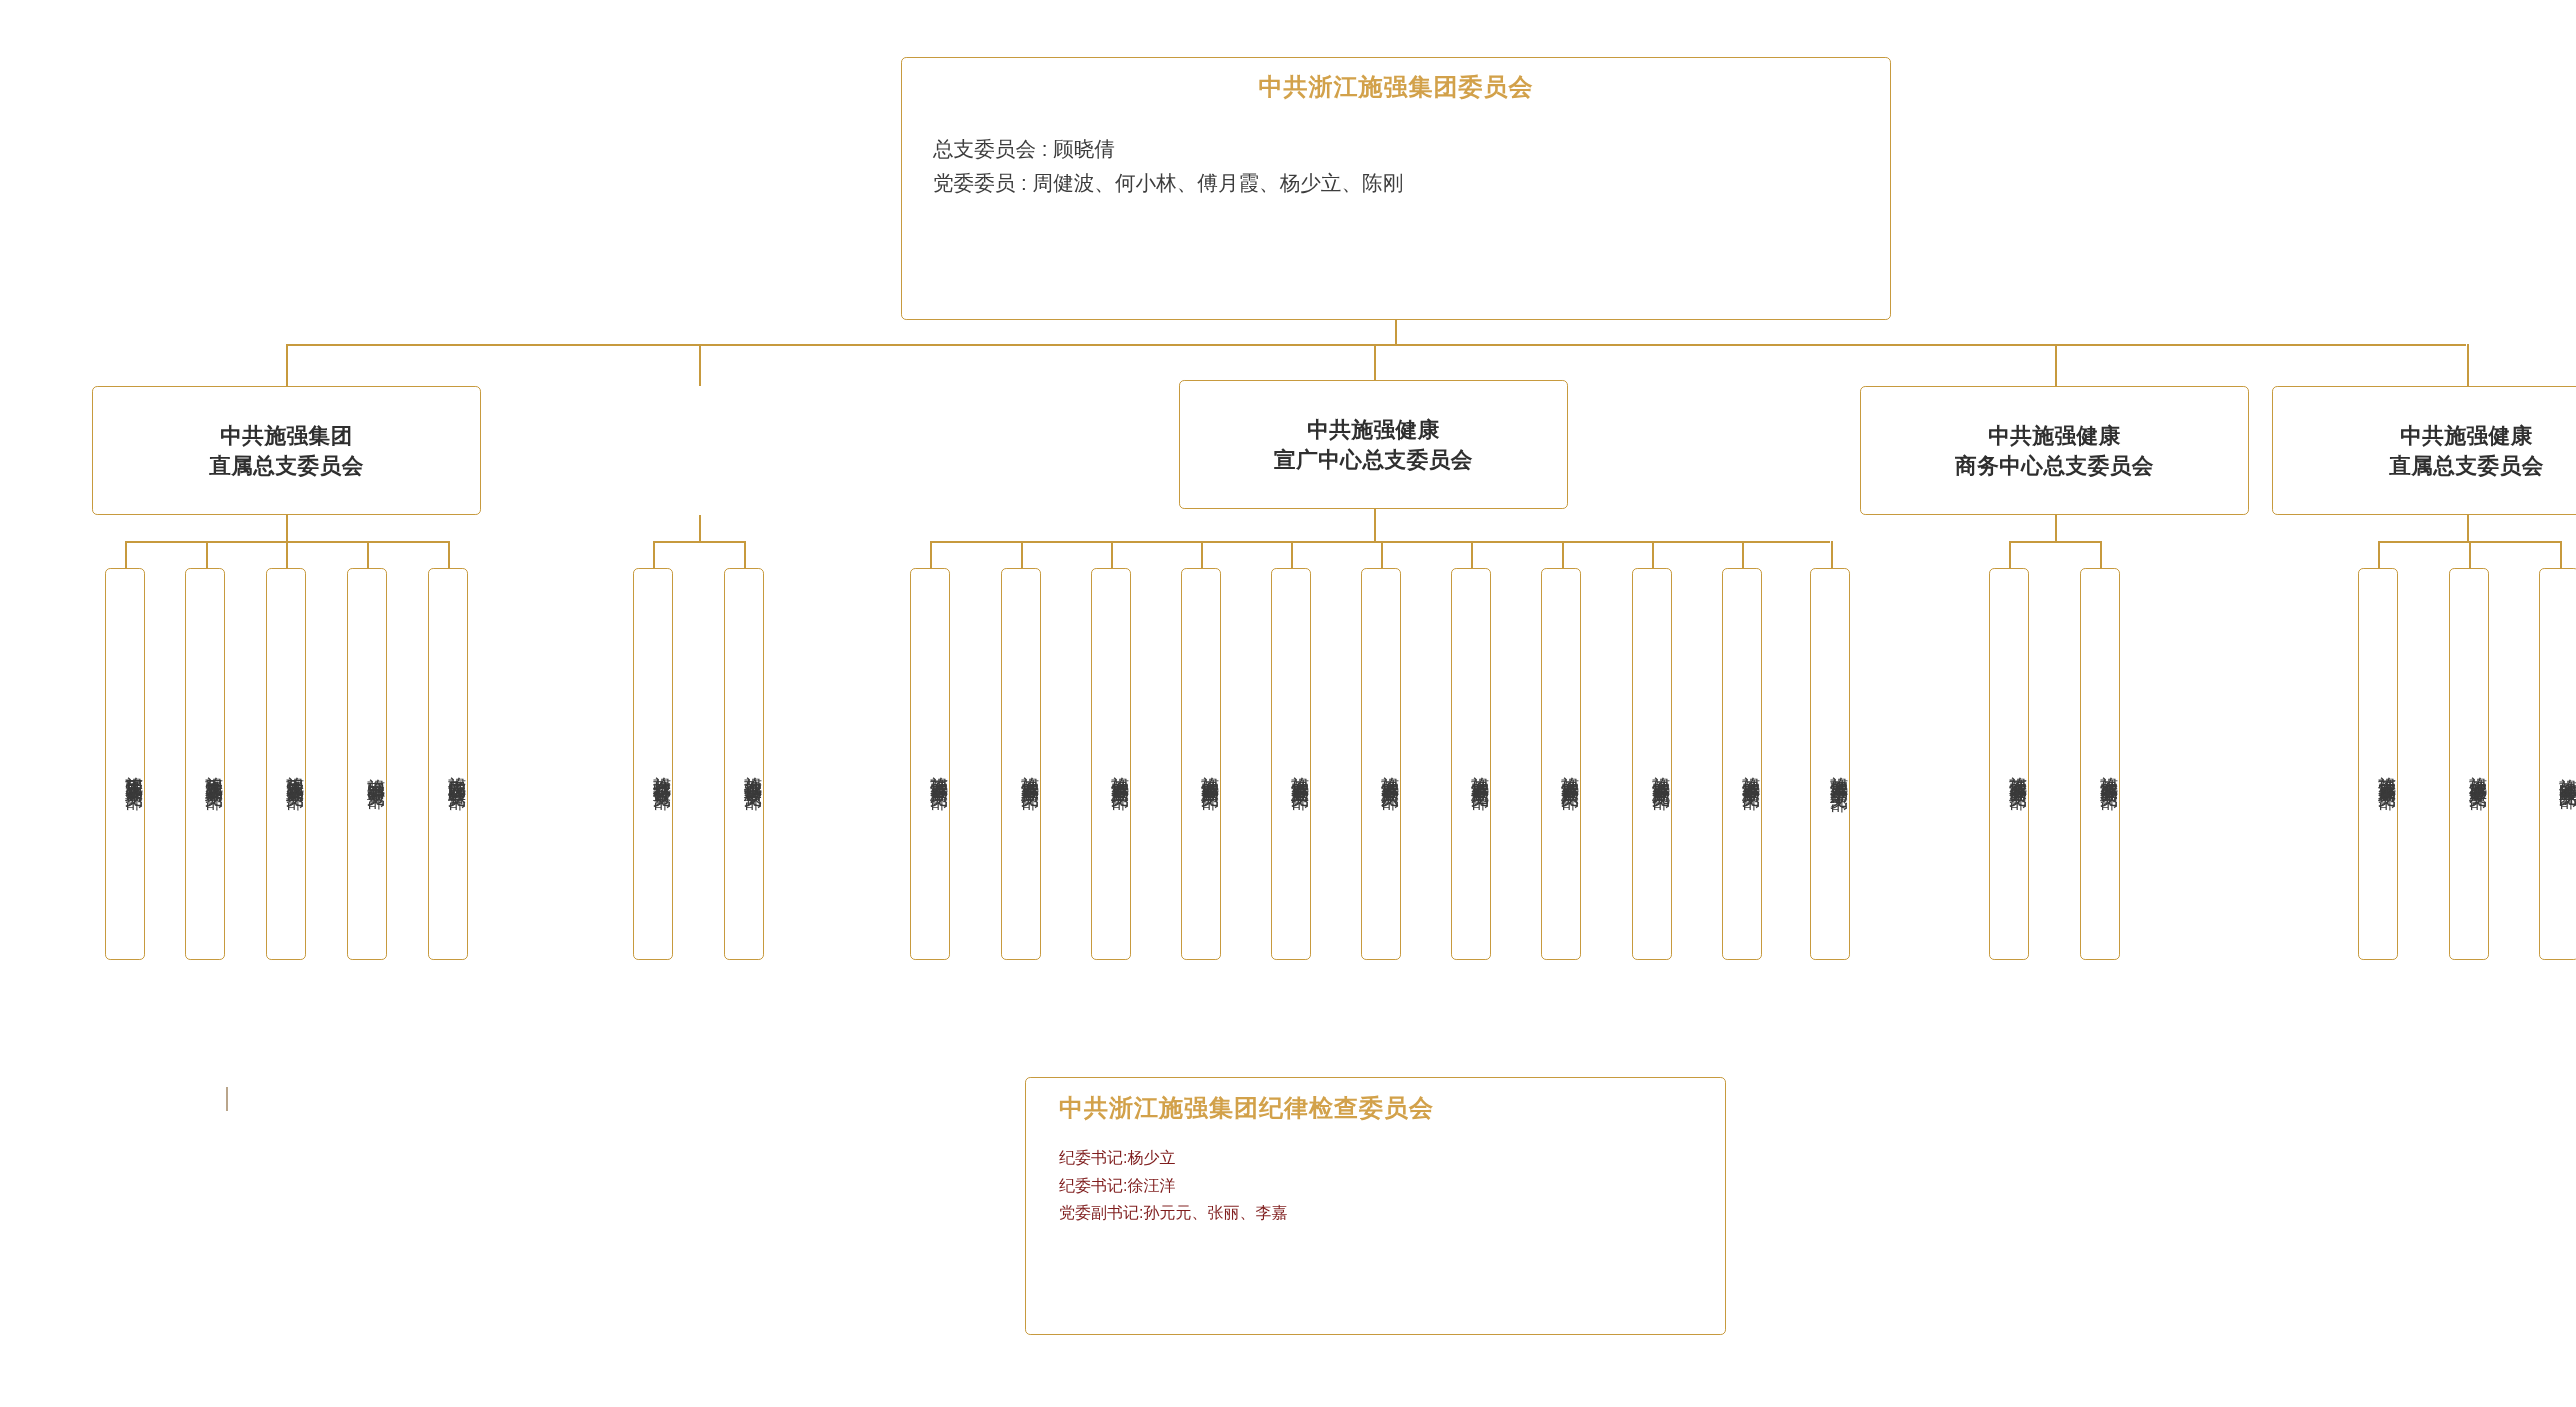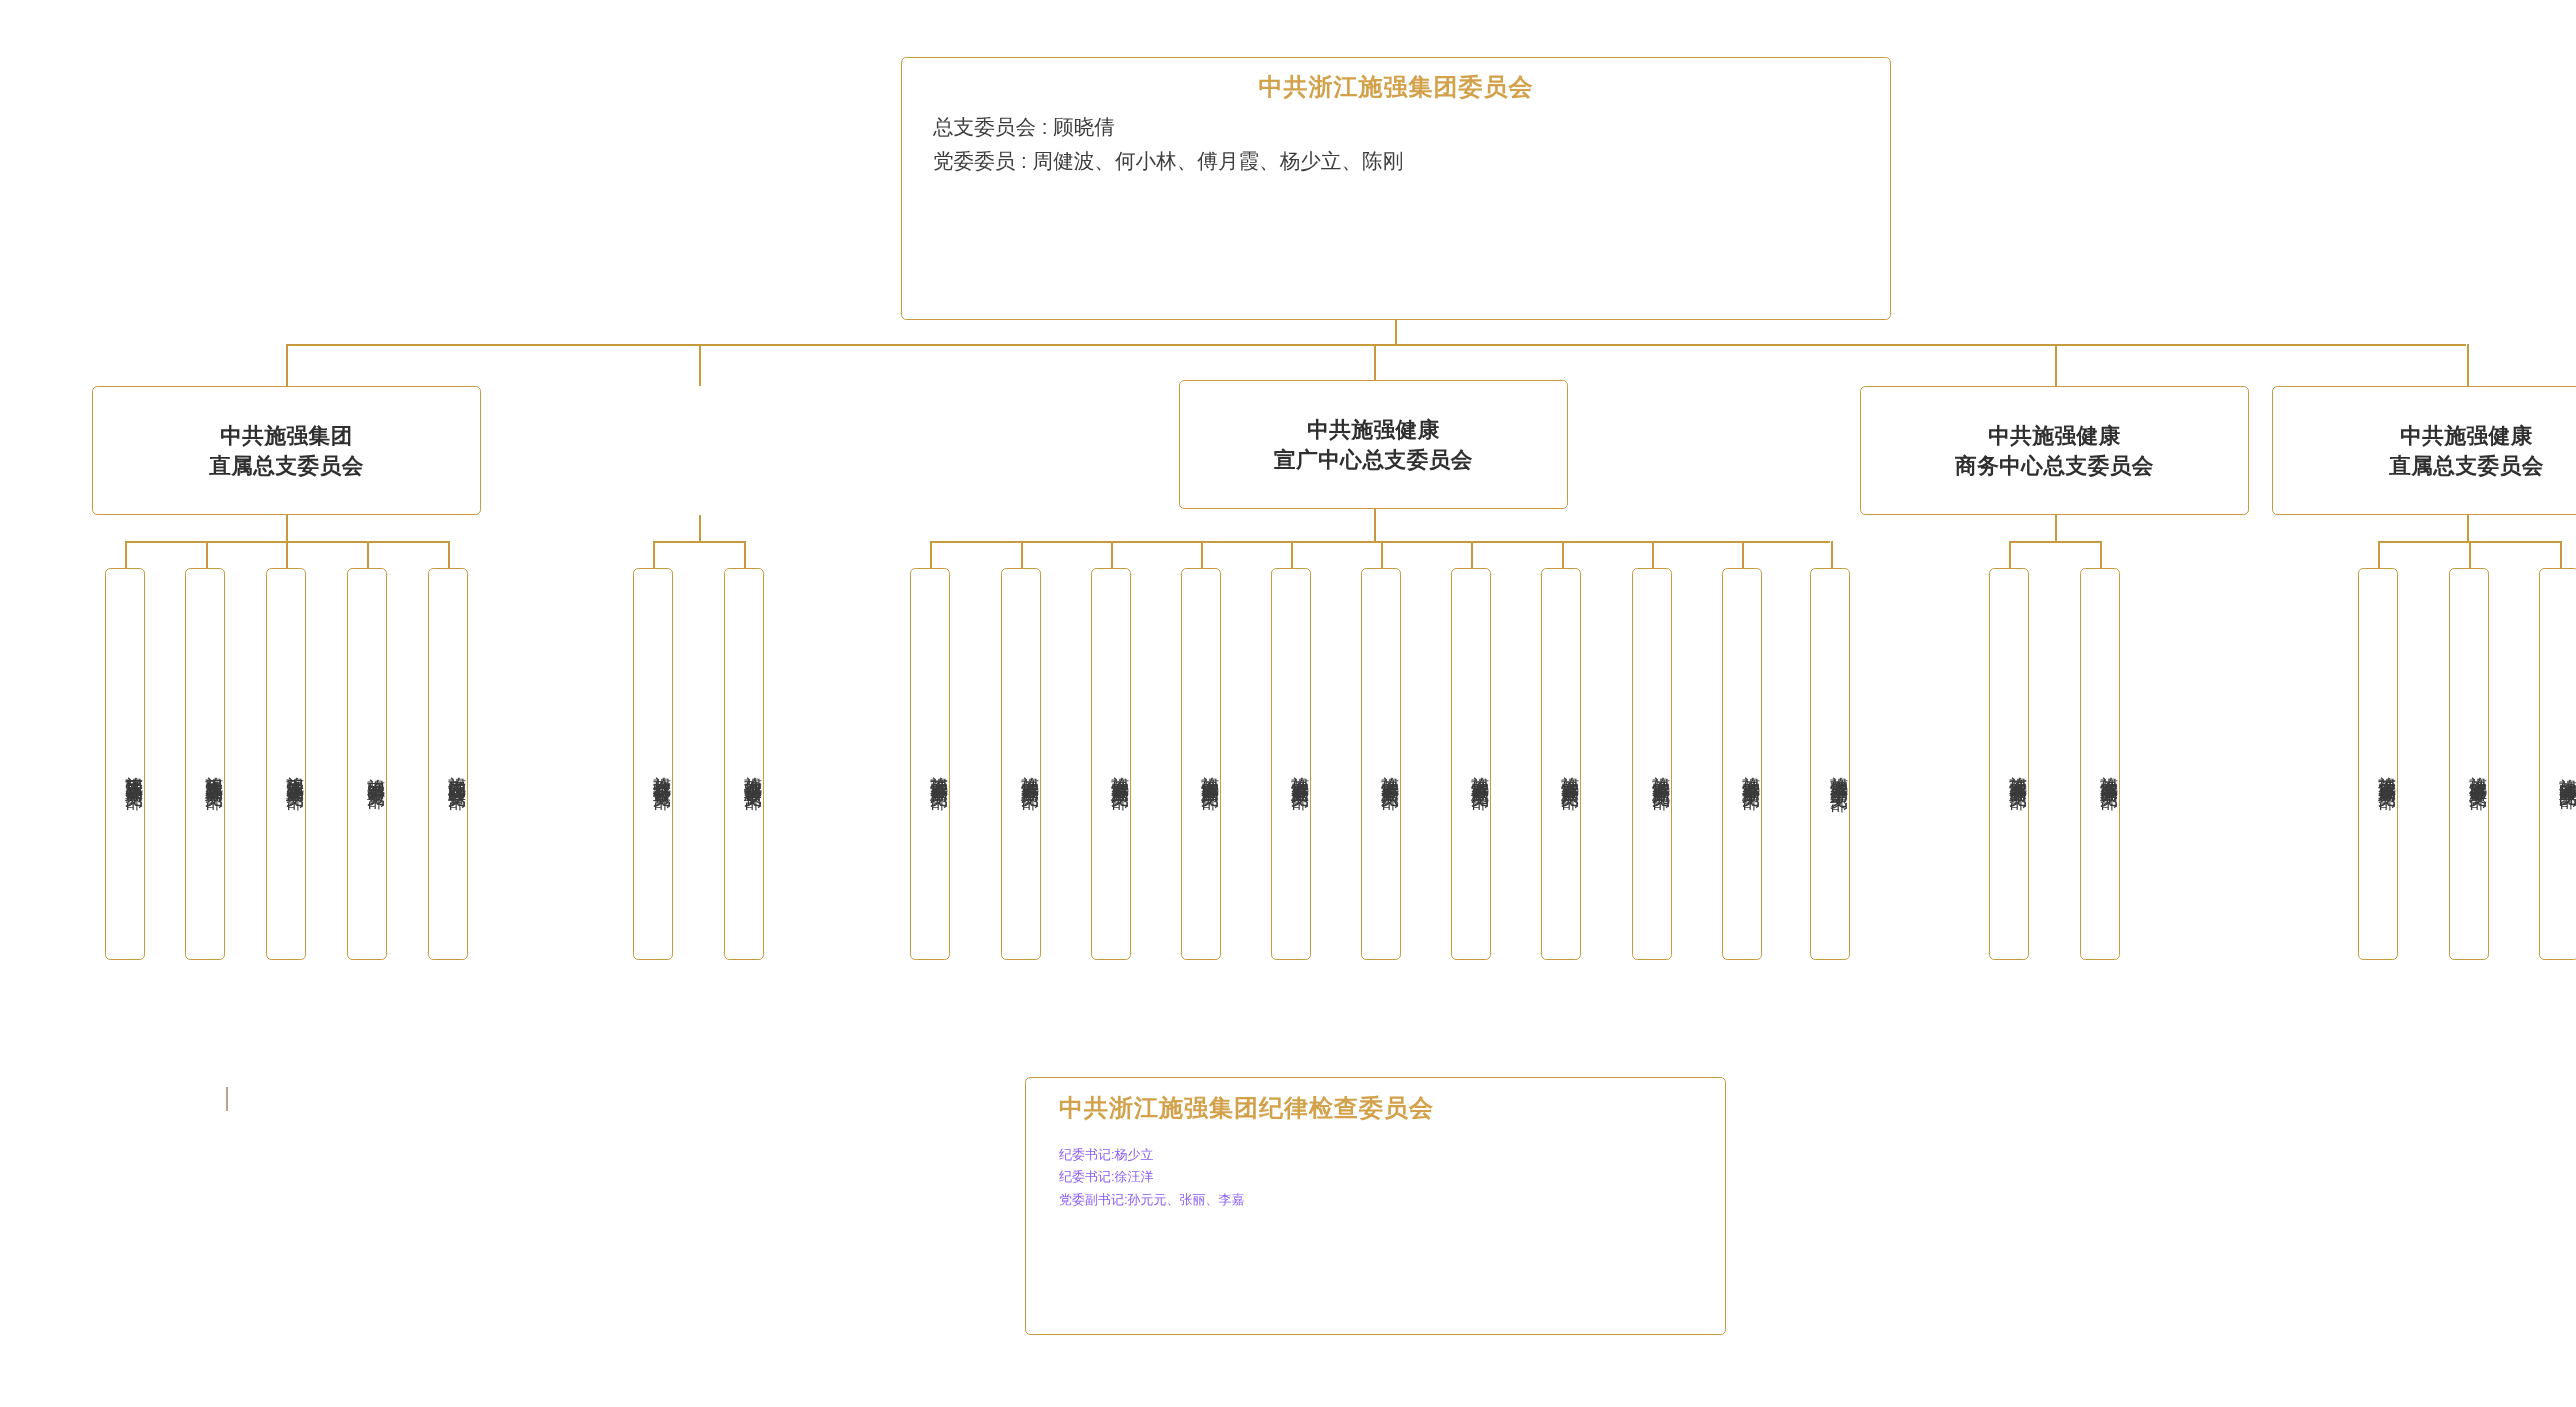--- a/index.html
+++ b/index.html
@@ -31,21 +31,21 @@
   
   .card {
     padding: 13.4px 31px 15.5px 31px;
   }
   .card-title {
     color: #d2a14a;
     font-size: 24px;
     font-weight: bold;
     letter-spacing: 1px;
     text-align: center;
-    margin-bottom: 7px;
+    margin-bottom: 29px;
     white-space: nowrap;
   }
   .card-line {
     font-size: 20.6px;
     color: #3d3d3d;
     line-height: 1.65;
     white-space: nowrap;
   }
 
   
@@ -88,22 +88,22 @@
   
   .disc-title {
     color: #d2a14a;
     font-size: 24px;
     font-weight: bold;
     letter-spacing: 1px;
     margin-bottom: 20px;
     white-space: nowrap;
   }
   .disc-line {
-    font-size: 13px;
-    color: #8b5cf6;
+    font-size: 16px;
+    color: #7f1d1d;
     line-height: 1.7;
     white-space: nowrap;
   }
   .stray {
     position: absolute;
     width: 1.5px;
     height: 24px;
     background: #b9a58b;
   }
 </style>

